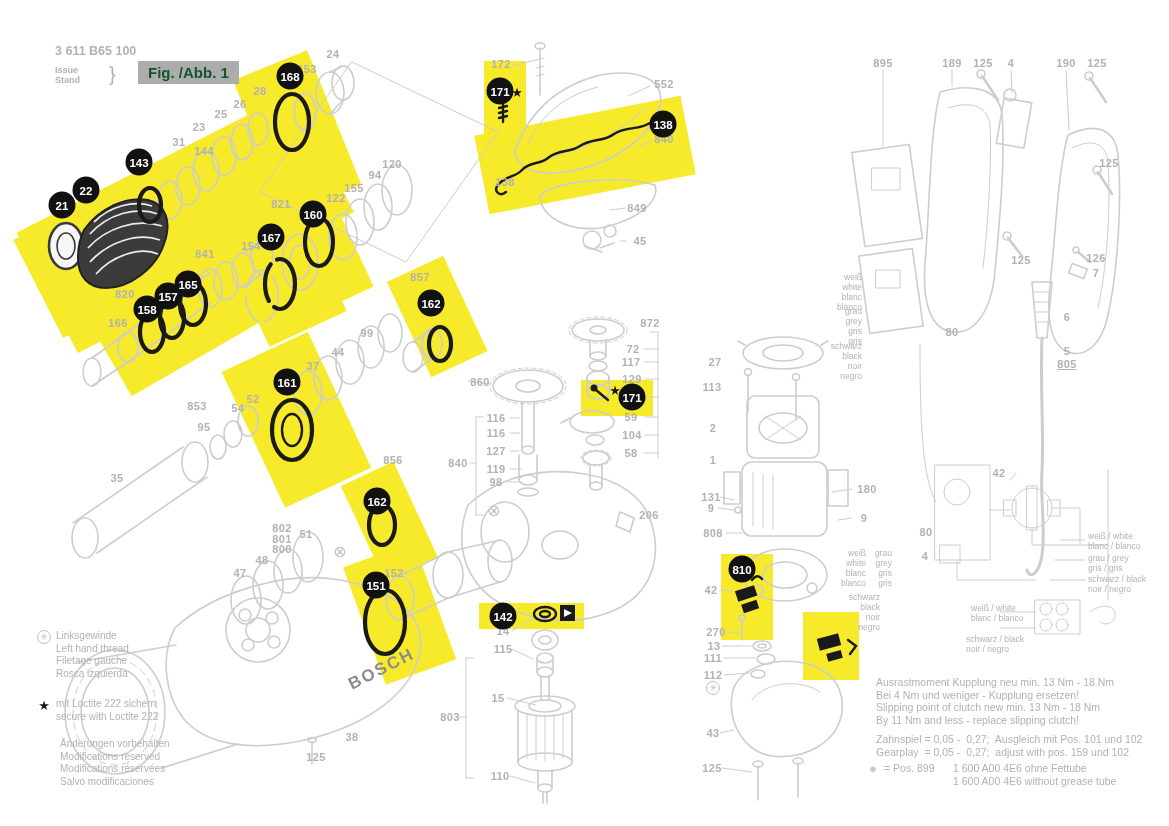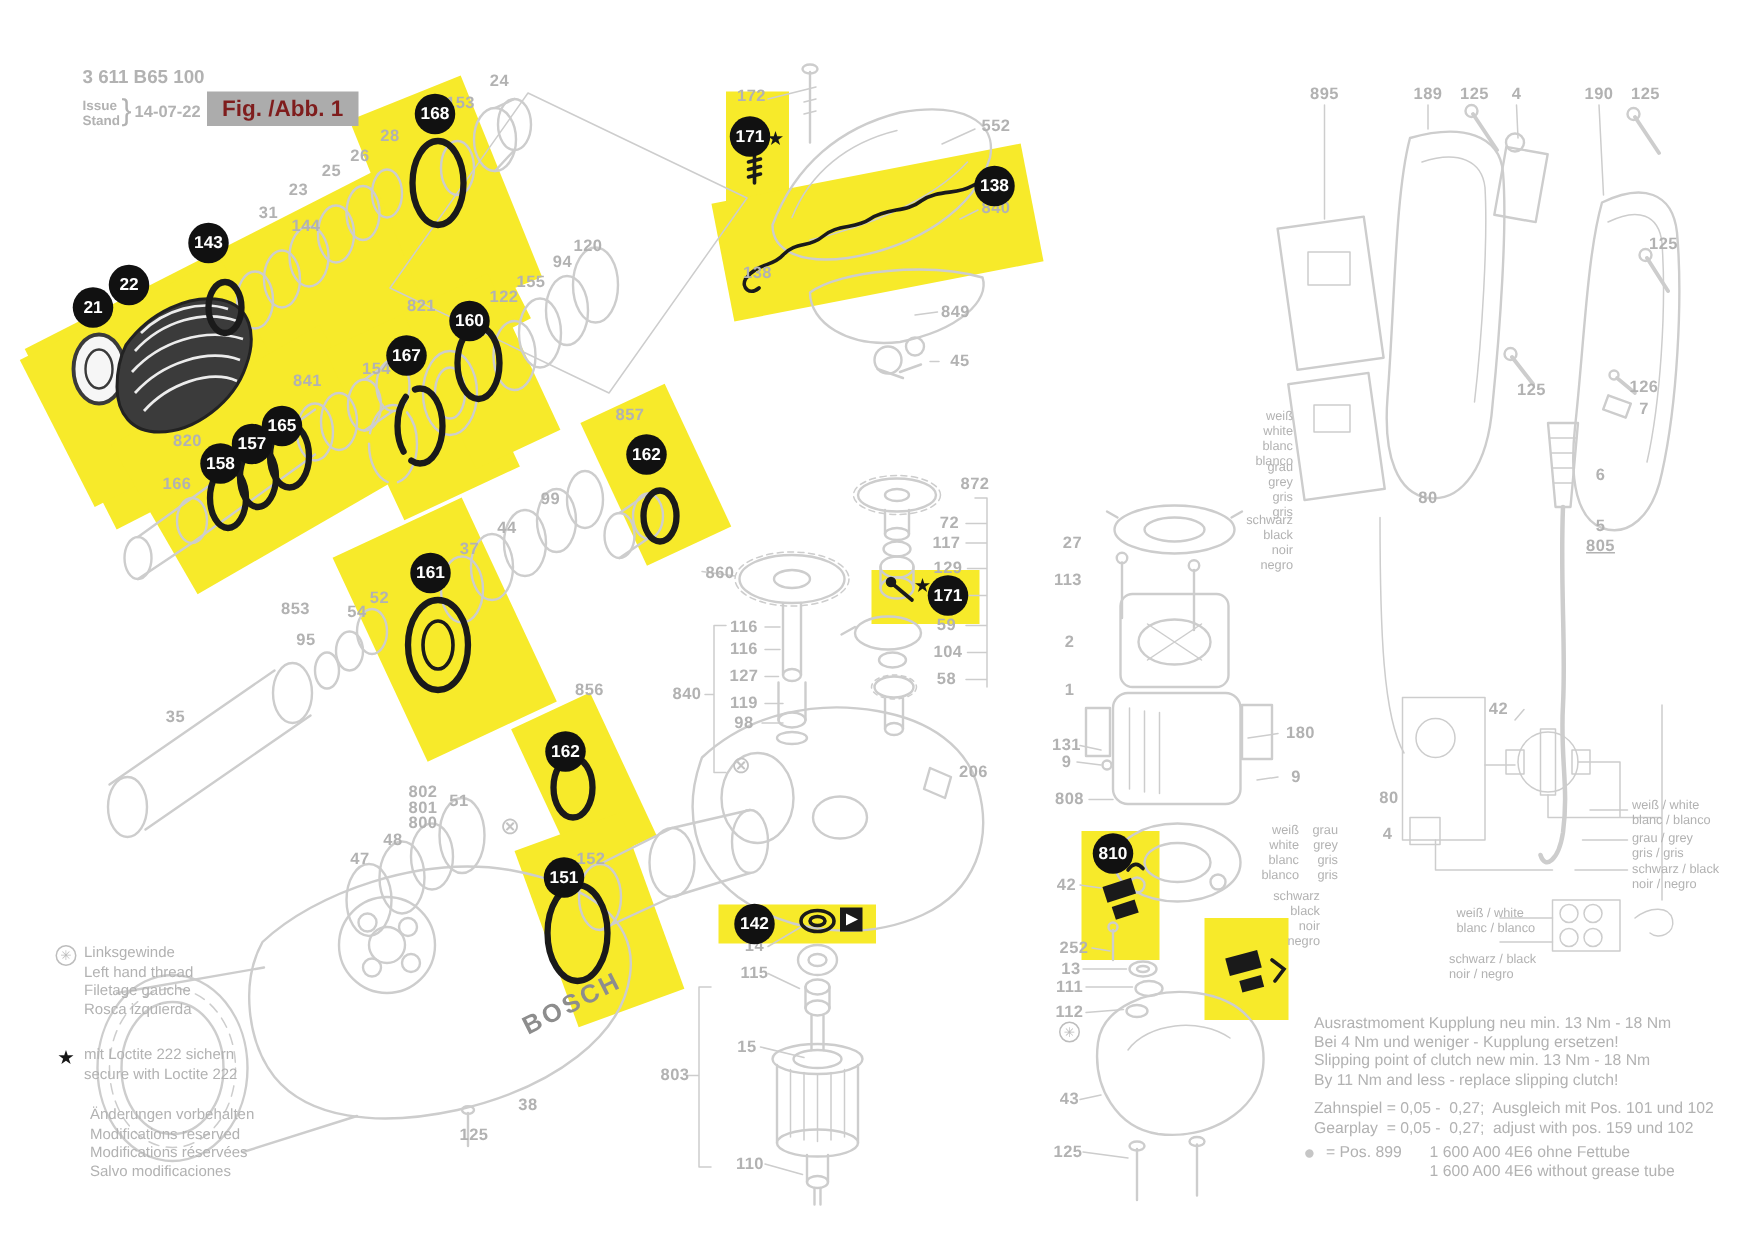--- a/index.html
+++ b/index.html
@@ -24,25 +24,25 @@
   .legend{position:absolute;font-size:8.5px;line-height:10px;color:var(--lbl);
           text-align:right;transform:translateX(-100%);white-space:nowrap;}
   .legend.left{text-align:left;transform:none;}
   .symbol{position:absolute;transform:translate(-50%,-50%);font-size:13px;color:#161616;line-height:1;}
   .symbol.circlex{color:#c3c3c3;font-size:16px;}
   .symbol.dot{color:#c6c6c6;font-size:13px;}
   .symbol.gearcircle{color:#bdbdbd;font-size:9px;border:1.4px solid #bdbdbd;border-radius:50%;
           width:12px;height:12px;display:flex;align-items:center;justify-content:center;}
   
   .part-no{position:absolute;left:55px;top:44px;font-size:12.5px;font-weight:bold;color:var(--lbl);}
-  .issue-block{position:absolute;left:55px;top:63px;display:flex;align-items:center;color:var(--lbl);}
+  .issue-block{position:absolute;left:55px;top:63px;display:flex;align-items:center;color:var(--lbl);gap:28px;}
   .issue-words{font-size:9px;line-height:10px;font-weight:bold;}
   .brace{font-size:20px;font-weight:normal;margin:0 2px 0 1px;}
   .issue-date{font-size:11px;font-weight:bold;}
-  .fig-box{position:absolute;left:138px;top:61px;background:var(--figbox);color:#7f1d1d;
+  .fig-box{position:absolute;left:138px;top:61px;background:var(--figbox);color:#14532d;
            font-size:15px;font-weight:bold;padding:3px 10px;}
   
   .note{position:absolute;color:var(--lbl);font-size:10px;line-height:12.5px;}
   .note div{white-space:pre;}
   .note-right{font-size:10.5px;line-height:12.5px;}
   .pos899-prefix{position:absolute;left:884px;top:762px;font-size:10.5px;color:var(--lbl);white-space:pre;}
   .pos899-lines{position:absolute;left:953px;top:762px;font-size:10.5px;line-height:12.5px;color:var(--lbl);}
   .pos899-lines div{white-space:pre;}
 </style>
 </head>
@@ -383,21 +383,21 @@
       <div class="plabel" style="left: 715px; top: 362px;">27</div>
       <div class="plabel" style="left: 712px; top: 387px;">113</div>
       <div class="plabel" style="left: 713px; top: 428px;">2</div>
       <div class="plabel" style="left: 713px; top: 460px;">1</div>
       <div class="plabel" style="left: 711px; top: 497px;">131</div>
       <div class="plabel" style="left: 711px; top: 508px;">9</div>
       <div class="plabel" style="left: 713px; top: 533px;">808</div>
       <div class="plabel" style="left: 867px; top: 489px;">180</div>
       <div class="plabel" style="left: 864px; top: 518px;">9</div>
       <div class="plabel" style="left: 711px; top: 590px;">42</div>
-      <div class="plabel" style="left: 716px; top: 632px;">252</div>
+      <div class="plabel" style="left: 716px; top: 632px;">270</div>
       <div class="plabel" style="left: 714px; top: 646px;">13</div>
       <div class="plabel" style="left: 713px; top: 658px;">111</div>
       <div class="plabel" style="left: 713px; top: 675px;">112</div>
       <div class="plabel" style="left: 713px; top: 733px;">43</div>
       <div class="plabel" style="left: 712px; top: 768px;">125</div>
       <div class="plabel" style="left: 883px; top: 63px;">895</div>
       <div class="plabel" style="left: 952px; top: 63px;">189</div>
       <div class="plabel" style="left: 983px; top: 63px;">125</div>
       <div class="plabel" style="left: 1011px; top: 63px;">4</div>
       <div class="plabel" style="left: 1066px; top: 63px;">190</div>

